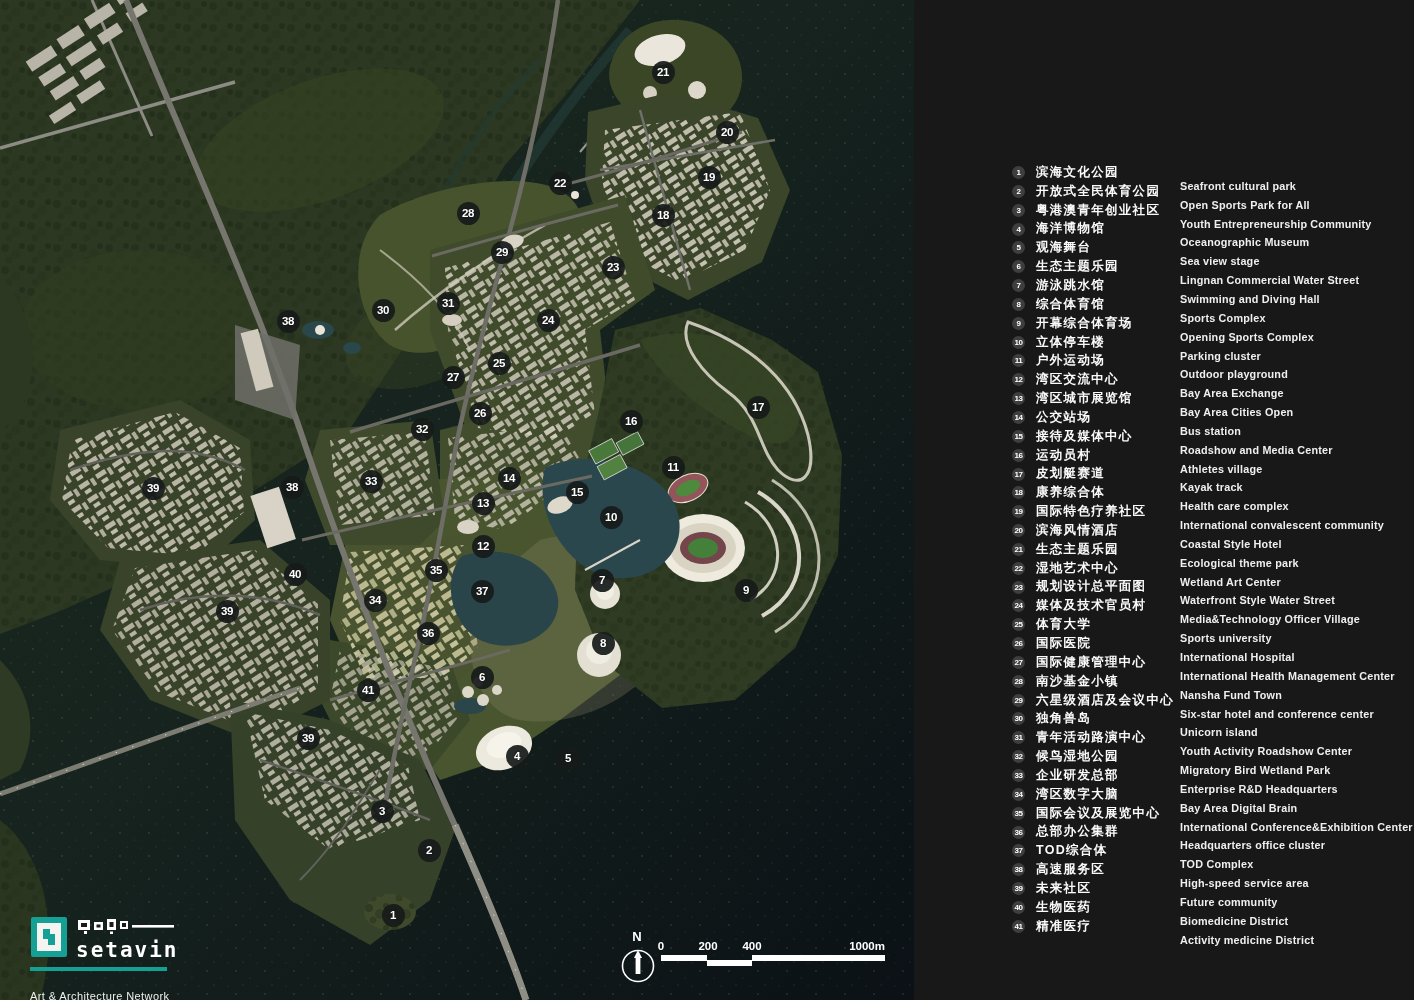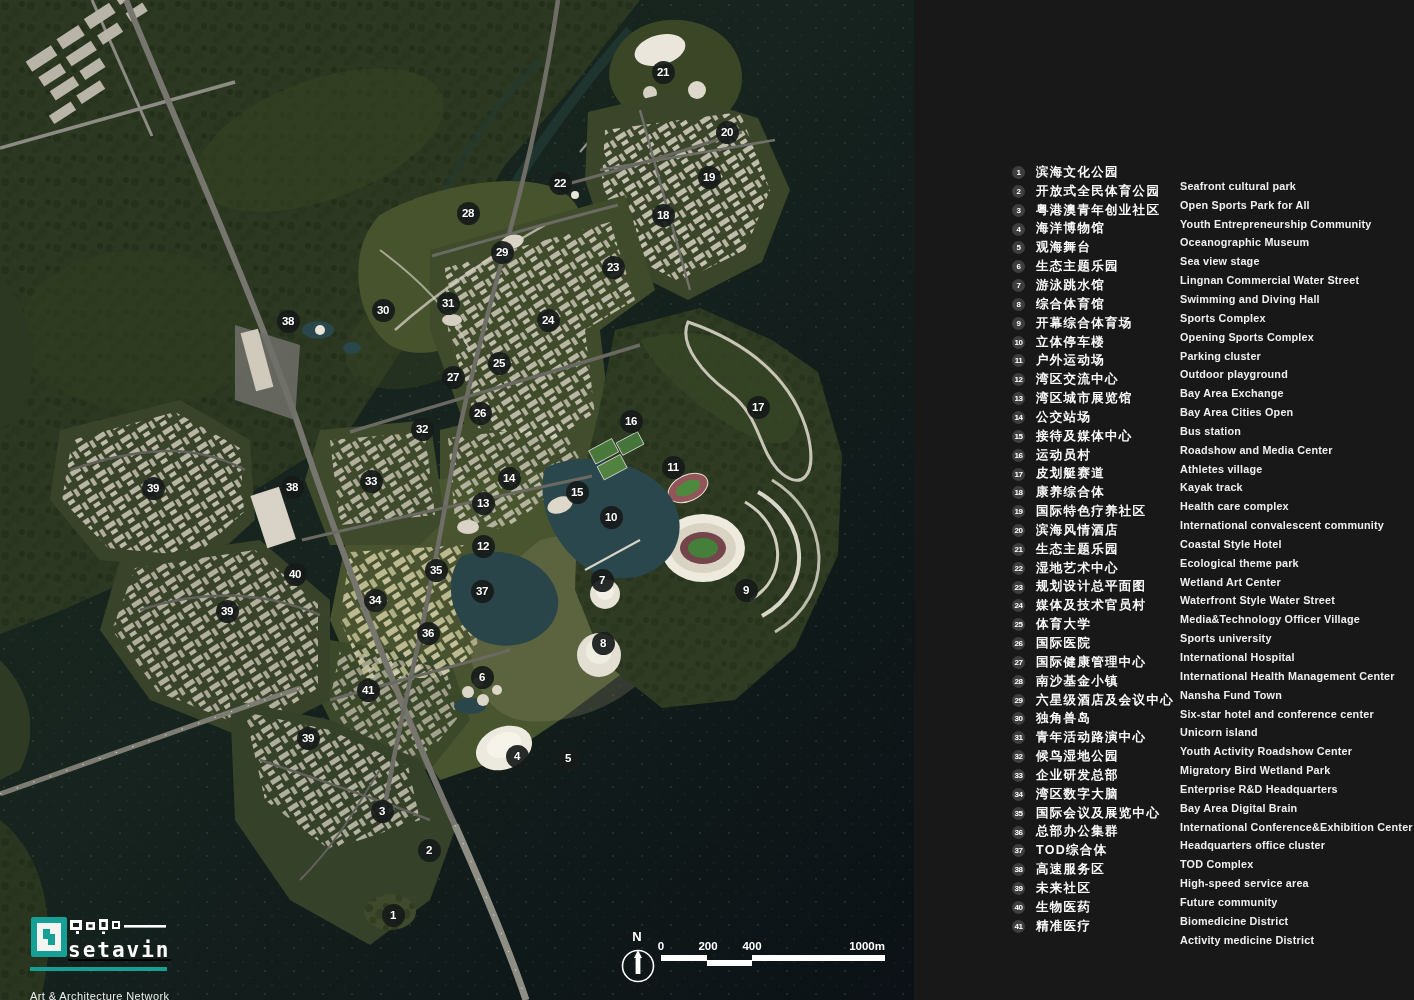--- a/index.html
+++ b/index.html
@@ -18,21 +18,21 @@
     display:flex; align-items:center; justify-content:center;
     letter-spacing:-.3px; text-shadow:0 0 2px rgba(0,0,0,.6);
   }
   
   #northArrow{ position:absolute; left:618px; top:928px; }
   #scaleBar{ position:absolute; left:653px; top:938px; }
   
   #logo{ position:absolute; left:30px; top:916px; width:210px; }
   #logo .lrow{ display:flex; align-items:flex-end; }
   #logo .mark{ flex:0 0 auto; }
-  #logo .wordblock{ padding-bottom:1px;text-decoration:underline; }
+  #logo .wordblock{ margin-left:8px; padding-bottom:1px; }
   #logo .arabic{ margin-bottom:2px; }
   #logo .wordmark{
     color:#fff; font-weight:800; font-size:21px; letter-spacing:2px;
     font-family:"DejaVu Sans Mono","Liberation Mono",monospace; line-height:1;
   }
   #logo .bar{ width:137px; height:4px; background:#14a094; margin-top:5px; }
   #logo .tagline{ color:#eef0ee; font-size:11px; letter-spacing:.4px; margin-top:19px; font-weight:400; }
   
   #panel{
     position:absolute; left:914px; top:0; width:500px; height:1000px;

